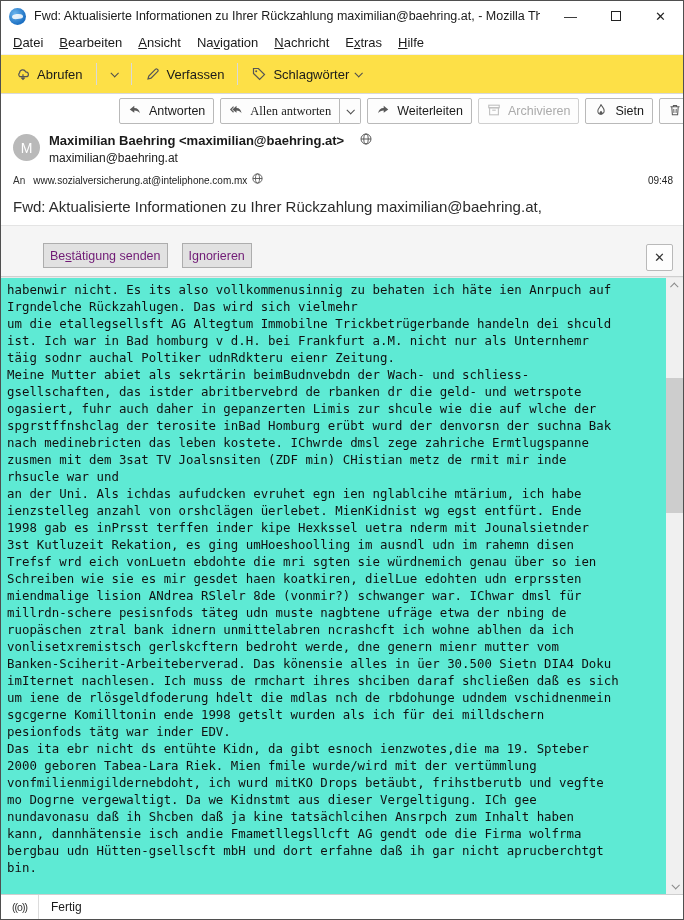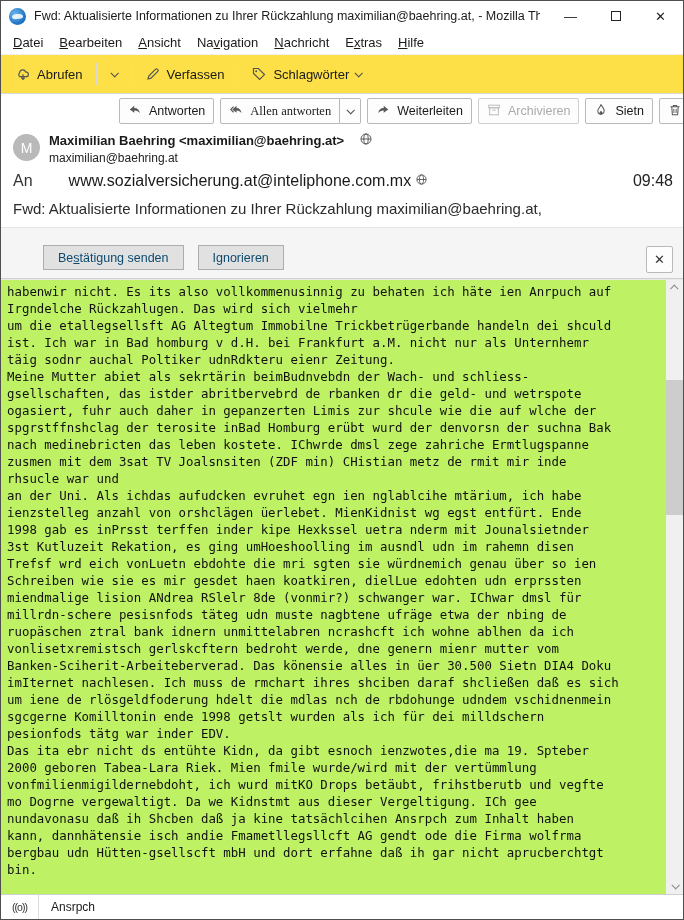--- a/index.html
+++ b/index.html
@@ -38,36 +38,36 @@
   .act-btn.disabled { color:#ababab; border-color:#cfcfcf; }
 
   
   .msg-header { background:#fff; flex:0 0 auto; }
   .from-row { display:flex; padding:4px 10px 2px 12px; align-items:flex-start; }
   .avatar { width:27px; height:27px; border-radius:50%; background:#b9b9b9; color:#fff; font-size:14px; display:flex; align-items:center; justify-content:center; margin-top:2px; flex:0 0 auto; }
   .from-block { margin-left:9px; }
   .from-line { display:flex; align-items:center; gap:15px; }
   .from-display { font-size:13px; font-weight:bold; }
   .from-email { font-size:12px; margin-top:3px; color:#222; }
-  .to-row { display:flex; align-items:flex-start; padding:5px 10px 4px 12px; font-size:16px;gap:28px; }
+  .to-row { display:flex; align-items:center; padding:5px 10px 4px 12px; font-size:10px; }
   .to-label { color:#333; margin-right:8px; }
   .to-addr { display:flex; align-items:center; gap:4px; }
   .hdr-time { margin-left:auto; color:#222; }
   .subject-row { padding:6px 10px 10px 12px; font-size:15px; color:#2b2b2b; border-bottom:1px solid #e4e4e4; }
 
   
   .notif { background:#f5f5f5; border-bottom:1px solid #cfcfcf; padding:8px 10px 8px 14px; position:relative; flex:0 0 auto; }
   .notif-row1 { display:flex; align-items:center; gap:12px; font-size:12.5px; padding-right:44px; }
   .notif-close { position:absolute; right:10px; top:18px; width:27px; height:27px; background:#fdfdfd; border:1px solid #b9b9b9; border-radius:2px; display:flex; align-items:center; justify-content:center; font-size:13px; color:#333; }
   .notif-row2 { display:flex; gap:14px; margin-top:9px; margin-left:28px; }
-  .notif-btn { height:25px; padding:0 14px; font-size:12.5px; background:#e1e1e1; border:1px solid #adadad; color:#0c4a6e; display:inline-flex; align-items:center; }
+  .notif-btn { height:25px; padding:0 6px; font-size:12.5px; background:#e1e1e1; border:1px solid #adadad; color:#701a75; display:inline-flex; align-items:center; }
   .notif-btn u { text-decoration:underline; }
 
   
-  .body-wrap { flex:1 1 auto; display:flex; background:#bef264; overflow:hidden; border-top:1px solid #e9e9e9; }
+  .body-wrap { flex:1 1 auto; display:flex; background:#5eead4; overflow:hidden; border-top:1px solid #e9e9e9; }
   .body-text { flex:1 1 auto; padding:3px 2px 0 6px; font-family:"DejaVu Sans Mono", monospace; font-size:12.4px; line-height:17px; white-space:pre; overflow:hidden; color:#111; }
   .scrollbar { flex:0 0 17px; background:#f0f0f0; display:flex; flex-direction:column; align-items:center; position:relative; }
   .sb-arrow { height:16px; width:17px; display:flex; align-items:center; justify-content:center; }
   .sb-up .chev { transform:rotate(-135deg) translateY(-1px); border-color:#8a8a8a; }
   .sb-down { position:absolute; bottom:0; }
   .sb-down .chev { border-color:#8a8a8a; }
   .sb-thumb { position:absolute; top:100px; left:0; width:17px; height:135px; background:#cdcdcd; }
 
   
   .statusbar { height:25px; border-top:1px solid #cfcfcf; display:flex; align-items:center; background:#fff; font-size:12px; flex:0 0 auto; }
@@ -258,16 +258,16 @@
         </span>
       <span class="sb-thumb"></span>
       <span class="sb-arrow sb-down">
           <span class="chev"></span>
         </span>
     </div>
   </div>
 
   <div class="statusbar">
     <span class="status-icon-box">((o))</span>
-    <span class="status-text">Ansrpch</span>
+    <span class="status-text">Fertig</span>
   </div>
 
 </div>
 
 </body></html>

